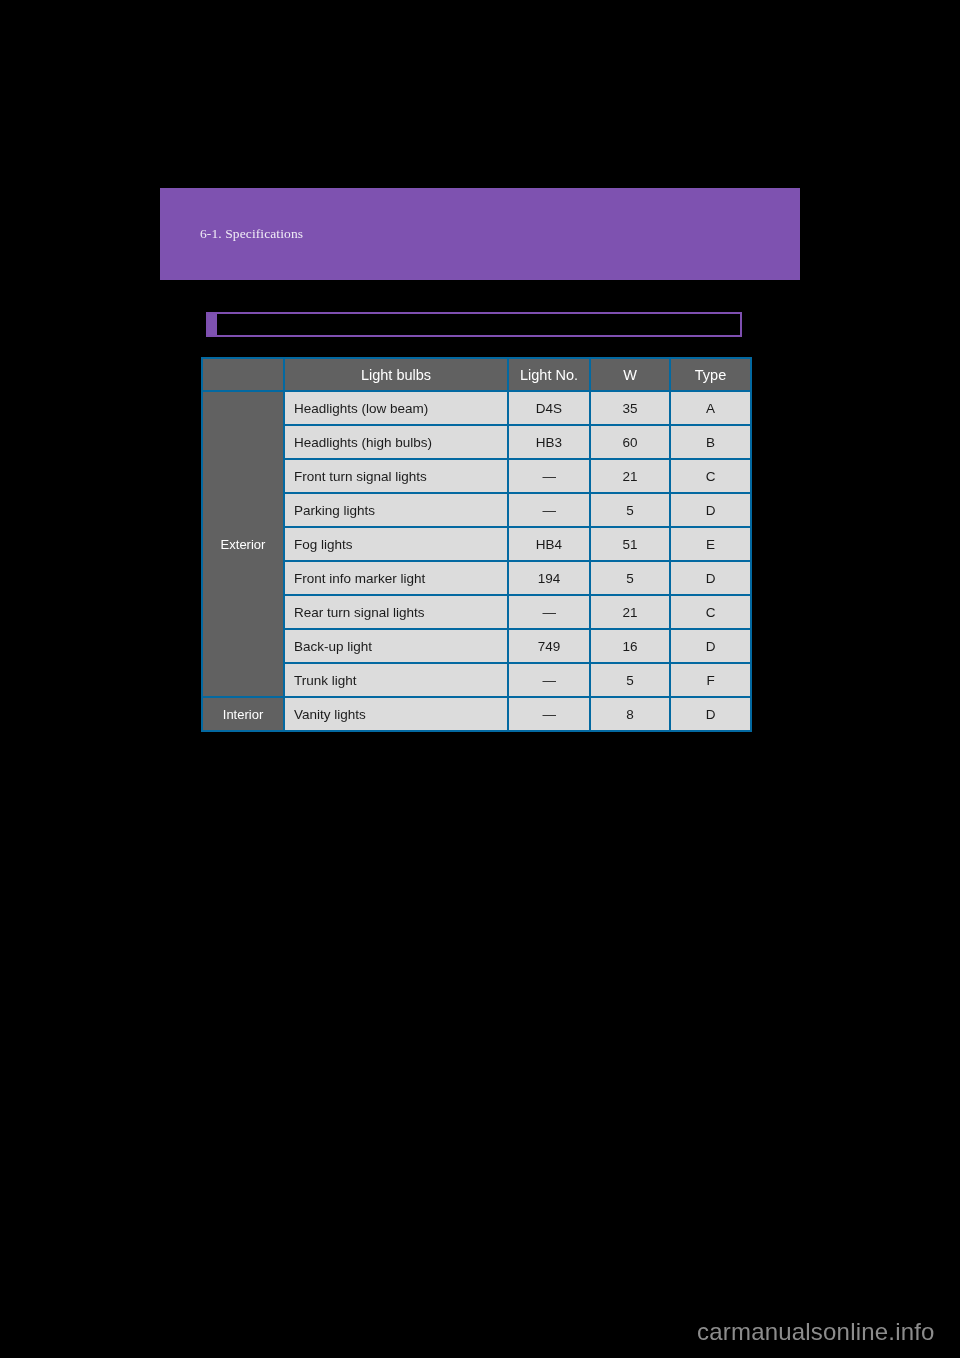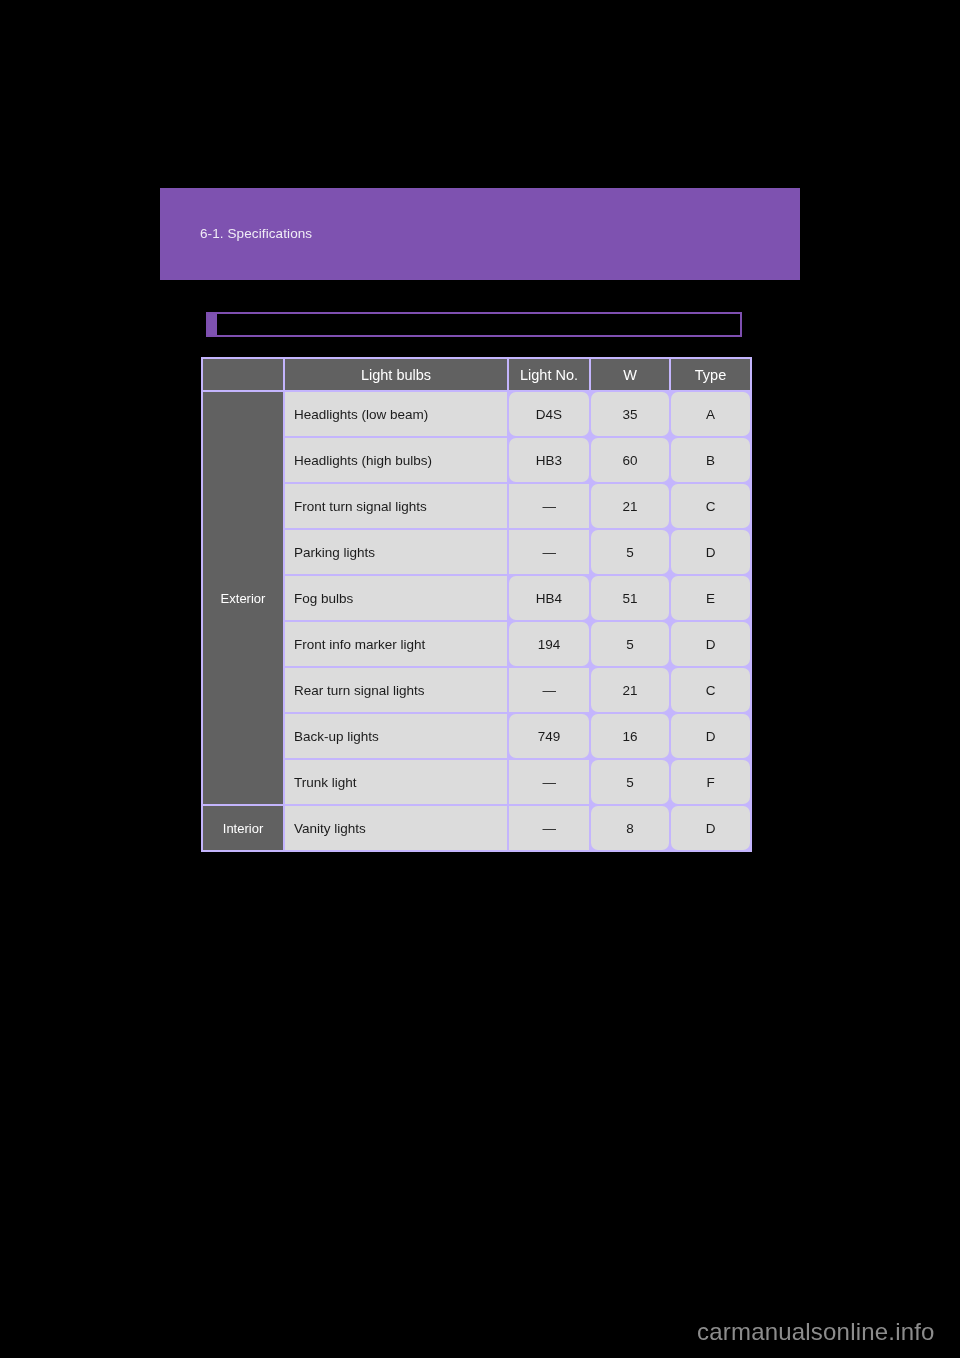--- a/index.html
+++ b/index.html
@@ -16,20 +16,21 @@
   }
 
   
   .chapter-band {
     position: absolute;
     left: 160px;
     top: 188px;
     width: 640px;
     height: 92px;
     background: #7e52b0;
+    font-family: Liberation Serif, serif;
   }
   .chapter-band .chapter-label {
     position: absolute;
     left: 40px;
     top: 38px;
     color: #f0ecf6;
     font-size: 13.5px;
     letter-spacing: 0.1px;
     font-weight: 400;
     white-space: nowrap;
@@ -67,21 +68,21 @@
   .spec-table-wrap {
     position: absolute;
     left: 201px;
     top: 357px;
     width: 541px;
   }
   table.spec-table {
     border-collapse: separate;
     border-spacing: 2px;
     width: 541px;
-    background: #c4b5fd;
+    background: #0369a1;
     table-layout: fixed;
   }
   table.spec-table td,
   table.spec-table th {
     padding: 0;
     margin: 0;
     font-weight: 400;
     vertical-align: middle;
   }
 
@@ -103,28 +104,28 @@
   .group-cell {
     background: #616161;
     color: #ffffff;
     font-size: 13px;
     text-align: center;
   }
 
   .cell {
     background: #dcdcdc;
     color: #1b1b1b;
-    height: 44px;
+    height: 32px;
     font-size: 13.5px;
   }
   .cell.name {
     text-align: left;
     padding-left: 9px !important;
   }
-  .cell.center { text-align: center; border-radius: 7px; }
+  .cell.center { text-align: center; }
   .cell.dash {
     text-align: center;
     font-size: 13.5px;
     letter-spacing: -0.5px;
   }
 
   
   .watermark {
     position: absolute;
     left: 697px;
@@ -186,39 +187,39 @@
         <td class="cell center">21</td>
         <td class="cell center">C</td>
       </tr>
       <tr>
         <td class="cell name">Parking lights</td>
         <td class="cell dash">—</td>
         <td class="cell center">5</td>
         <td class="cell center">D</td>
       </tr>
       <tr>
-        <td class="cell name">Fog bulbs</td>
+        <td class="cell name">Fog lights</td>
         <td class="cell center">HB4</td>
         <td class="cell center">51</td>
         <td class="cell center">E</td>
       </tr>
       <tr>
         <td class="cell name">Front info marker light</td>
         <td class="cell center">194</td>
         <td class="cell center">5</td>
         <td class="cell center">D</td>
       </tr>
       <tr>
         <td class="cell name">Rear turn signal lights</td>
         <td class="cell dash">—</td>
         <td class="cell center">21</td>
         <td class="cell center">C</td>
       </tr>
       <tr>
-        <td class="cell name">Back-up lights</td>
+        <td class="cell name">Back-up light</td>
         <td class="cell center">749</td>
         <td class="cell center">16</td>
         <td class="cell center">D</td>
       </tr>
       <tr>
         <td class="cell name">Trunk light</td>
         <td class="cell dash">—</td>
         <td class="cell center">5</td>
         <td class="cell center">F</td>
       </tr>

